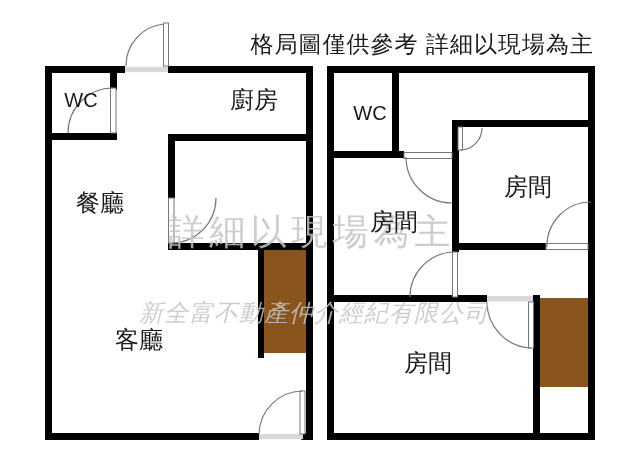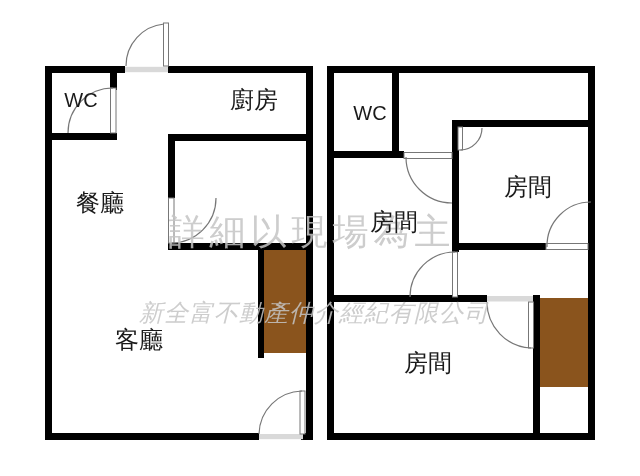--- a/index.html
+++ b/index.html
@@ -109,20 +109,21 @@
     <path class="arc" d="M547,247 A44,44 0 0 1 591,202"></path>
 
     <rect class="sill" x="487" y="296" width="46" height="5.5"></rect>
     <rect class="leaf" x="528.5" y="302" width="5" height="46"></rect>
     <path class="arc" d="M487,302 A46,46 0 0 0 531,348"></path>
   </svg>
 
   <div class="watermark wm-store">詳細以現場為主</div>
   <div class="watermark wm-company">新全富不動產仲介經紀有限公司</div>
 
+  <div class="disclaimer">格局圖僅供參考 詳細以現場為主</div>
 
   <div class="room-label big" style="left:81px;top:100px;">WC</div>
   <div class="room-label" style="left:254px;top:100px;">廚房</div>
   <div class="room-label" style="left:100px;top:203px;">餐廳</div>
   <div class="room-label" style="left:139px;top:340px;">客廳</div>
 
   <div class="room-label big" style="left:370px;top:113px;">WC</div>
   <div class="room-label" style="left:528px;top:187px;">房間</div>
   <div class="room-label" style="left:394px;top:222px;">房間</div>
   <div class="room-label" style="left:428px;top:363px;">房間</div>

